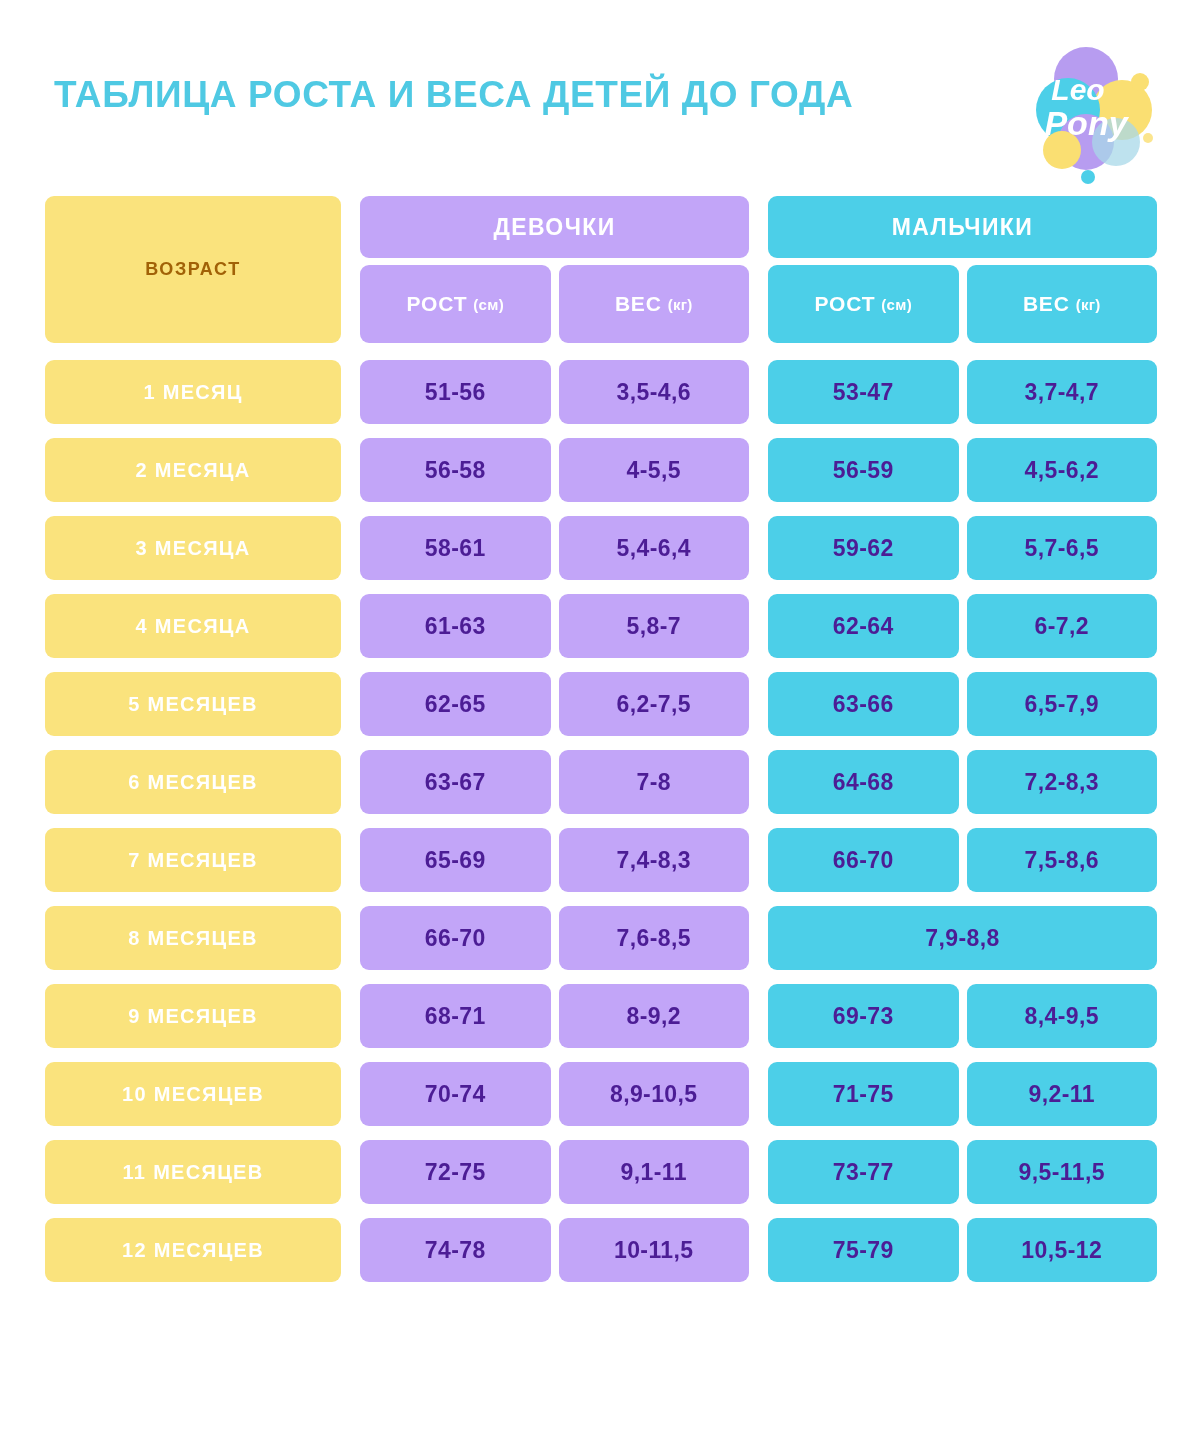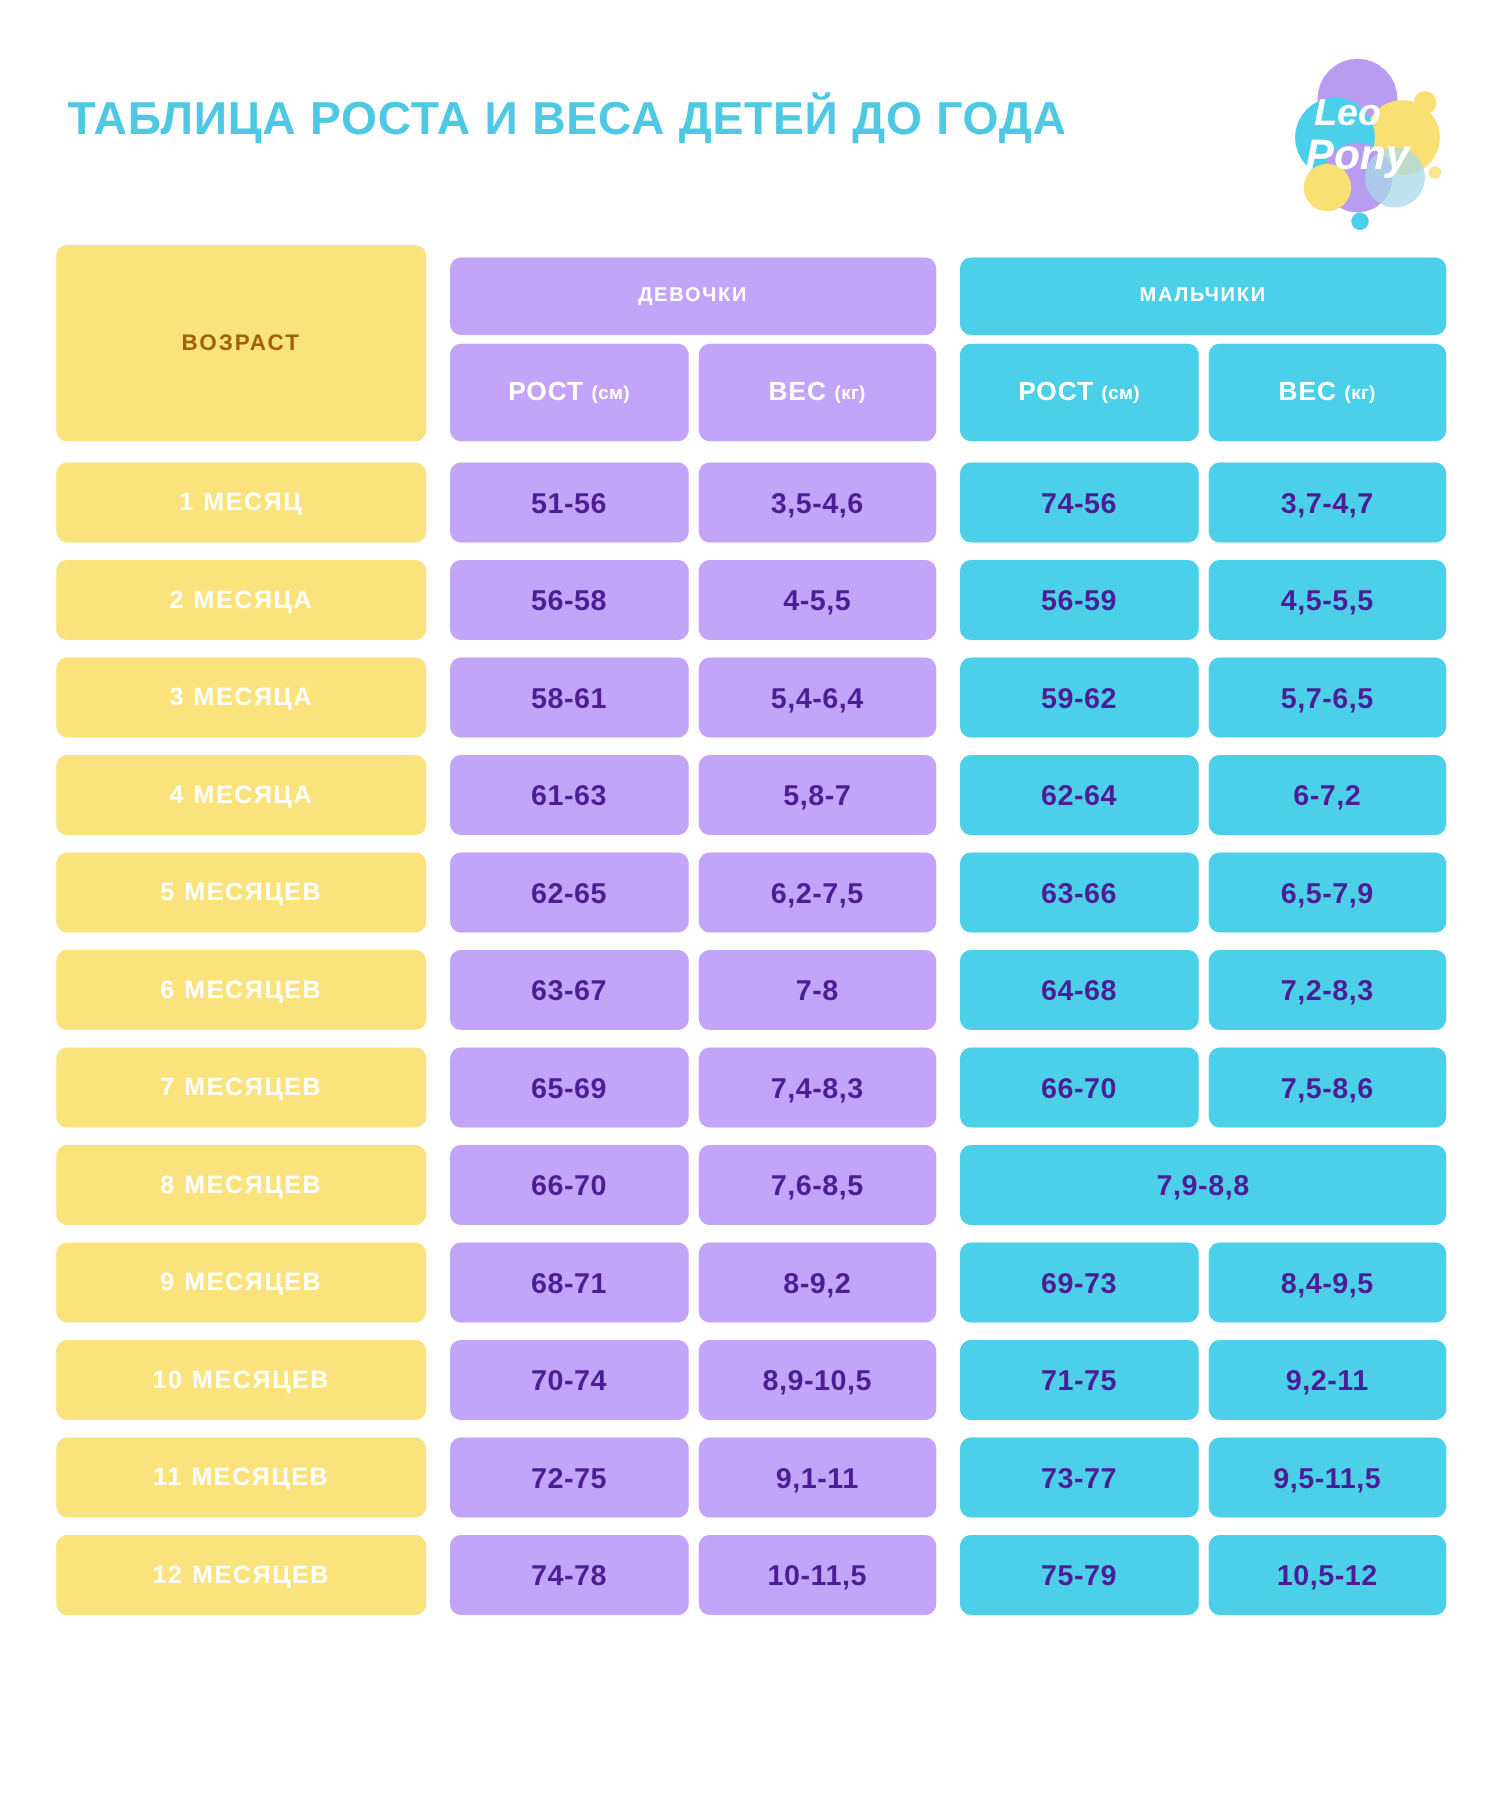--- a/index.html
+++ b/index.html
@@ -91,25 +91,24 @@
     gap: 7px;
   }
 
   .group-title {
     height: 62px;
     border-radius: 9px;
     display: flex;
     align-items: center;
     justify-content: center;
     color: #ffffff;
-    font-size: 16px;
+    font-size: 23px;
     font-weight: bold;
     letter-spacing: 1.4px;
     text-transform: uppercase;
-    margin-top: 10px;
   }
 
   .group-subs {
     display: flex;
     gap: 8px;
     height: 78px;
   }
   .sub-head {
     flex: 1 1 0;
     border-radius: 9px;
@@ -244,33 +243,33 @@
     </div>
 
     <div class="tbody" id="tbody">
         <div class="row">
           <div class="cell-age">1 МЕСЯЦ</div>
           <div class="cell-group">
             <div class="cell-val girls">51-56</div>
             <div class="cell-val girls">3,5-4,6</div>
           </div>
           <div class="cell-group">
-            <div class="cell-val boys">74-56</div>
+            <div class="cell-val boys">53-47</div>
             <div class="cell-val boys">3,7-4,7</div>
           </div>
         </div>
         <div class="row">
           <div class="cell-age">2 МЕСЯЦА</div>
           <div class="cell-group">
             <div class="cell-val girls">56-58</div>
             <div class="cell-val girls">4-5,5</div>
           </div>
           <div class="cell-group">
             <div class="cell-val boys">56-59</div>
-            <div class="cell-val boys">4,5-5,5</div>
+            <div class="cell-val boys">4,5-6,2</div>
           </div>
         </div>
         <div class="row">
           <div class="cell-age">3 МЕСЯЦА</div>
           <div class="cell-group">
             <div class="cell-val girls">58-61</div>
             <div class="cell-val girls">5,4-6,4</div>
           </div>
           <div class="cell-group">
             <div class="cell-val boys">59-62</div>

